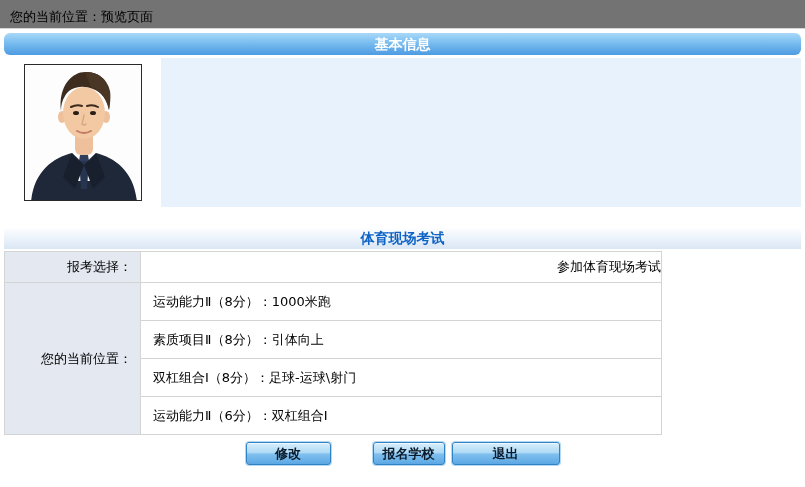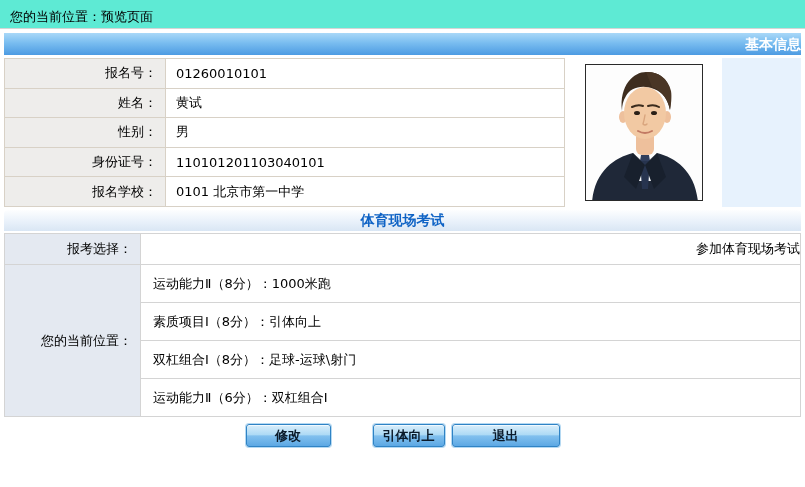--- a/index.html
+++ b/index.html
@@ -1,48 +1,48 @@
 <!DOCTYPE html>
 <html><head>
 <meta charset="utf-8">
 <style>
   * { margin:0; padding:0; box-sizing:border-box; }
   html,body { width:805px; height:487px; background:#fff; font-family:"DejaVu Sans","Liberation Sans",sans-serif; }
   .page { width:805px; height:487px; background:#fff; overflow:hidden; }
 
   
   .crumb { height:29px; padding:8px 0 0 10px; font-size:13px; color:#000;
-           border-bottom:1px solid #d5d5d5; background:#5eead4; }
+           border-bottom:1px solid #d5d5d5; background:#737373; }
 
   .content { padding:0 4px; }
 
   
-  .hdr1 { margin-top:4px; height:22px; line-height:22px; text-align:right;
-          font-size:14px; font-weight:bold; color:#fff; border-radius:0;
+  .hdr1 { margin-top:4px; height:22px; line-height:22px; text-align:center;
+          font-size:14px; font-weight:bold; color:#fff; border-radius:6px;
           background:linear-gradient(#a9d8f8, #79bdf0 45%, #4d9be2 100%); }
 
   
   .s1body { display:flex; margin-top:3px; height:149px; }
   .t1 { border-collapse:collapse; width:561px; table-layout:fixed; }
   .t1 td { border:1px solid #d8d1c6; height:28px; font-size:13px; color:#000; }
   .t1 .lbl { width:161px; background:#eeedeb; text-align:right; padding-right:8px; }
   .t1 .val { background:#fff; padding-left:10px; }
   .photo-cell { width:157px; background:#fff; display:flex; align-items:center; justify-content:center; }
   .photo { width:118px; height:137px; border:1px solid #2a2a2a; background:#fff; overflow:hidden; }
   .photo svg { display:block; }
   .bluefill { flex:1; background:#e7f2fd; }
 
   
-  .hdr2 { margin-top:3px; height:21px; line-height:21px; text-align:center;
+  .hdr2 { margin-top:21px; height:21px; line-height:21px; text-align:center;
           font-size:14px; font-weight:bold; color:#0f63c5;
           border-radius:4px 4px 0 0;
           background:linear-gradient(#fdfeff, #e9f1fa 55%, #d9e6f4 100%); }
 
   
-  .t2 { border-collapse:collapse; width:797px; table-layout:fixed; margin-top:2px; }
+  .t2 { border-collapse:collapse; width:658px; table-layout:fixed; margin-top:2px; }
   .t2 td { border:1px solid #d4d4d4; font-size:13px; color:#000; }
   .t2 .lbl { width:136px; background:#e4e9f1; text-align:right; padding-right:8px; }
   .t2 .val { background:#fff; padding-left:12px; }
   .row-choice td { height:31px;text-align:right; }
   .row-item td { height:38px; }
 
   
   .notice { margin-top:16px; text-align:center; font-size:13px; font-weight:bold;
             color:#ff0000; letter-spacing:.2px; }
   .btnrow { margin-top:7px; display:flex; justify-content:center; align-items:center; }
@@ -62,44 +62,20 @@
 
   <div class="crumb">
     <span>您的当前位置：预览页面</span>
   </div>
 
   <div class="content">
 
     <div class="hdr1">基本信息</div>
 
     <div class="s1body">
-      <table class="t1">
-        <tbody>
-            <tr>
-          <td class="lbl">报名号：</td>
-          <td class="val">01260010101</td>
-        </tr>
-        <tr>
-          <td class="lbl">姓名：</td>
-          <td class="val">黄试</td>
-        </tr>
-        <tr>
-          <td class="lbl">性别：</td>
-          <td class="val">男</td>
-        </tr>
-        <tr>
-          <td class="lbl">身份证号：</td>
-          <td class="val">110101201103040101</td>
-        </tr>
-        <tr>
-          <td class="lbl">报名学校：</td>
-          <td class="val">0101 北京市第一中学</td>
-        </tr>
-      </tbody>
-        </table>
 
       <div class="photo-cell">
         <div class="photo">
           <svg width="118" height="137" viewBox="0 0 118 137" xmlns="http://www.w3.org/2000/svg">
             <rect x="0" y="0" width="118" height="137" fill="#fdfdfd"></rect>
 
             <rect x="50" y="66" width="18" height="24" rx="6" fill="#eec09c"></rect>
 
             <path d="M6,137 C9,106 28,93 47,88 L59,99 L71,88 C90,93 109,106 112,137 Z" fill="#1f2838"></path>
 
@@ -140,32 +116,32 @@
       <tbody>
           <tr class="row-choice">
         <td class="lbl">报考选择：</td>
         <td class="val">参加体育现场考试</td>
       </tr>
       <tr class="row-item">
         <td class="lbl" rowspan="4">您的当前位置：</td>
         <td class="val">运动能力Ⅱ（8分）：1000米跑</td>
       </tr>
       <tr class="row-item">
-        <td class="val">素质项目Ⅰ（8分）：引体向上</td>
+        <td class="val">素质项目Ⅱ（8分）：引体向上</td>
       </tr>
       <tr class="row-item">
         <td class="val">双杠组合Ⅰ（8分）：足球-运球\射门</td>
       </tr>
       <tr class="row-item">
         <td class="val">运动能力Ⅱ（6分）：双杠组合Ⅰ</td>
       </tr>
     </tbody>
       </table>
 
 
     <div class="btnrow">
       <button class="btn btn-modify">修改</button>
-      <button class="btn btn-bind">引体向上</button>
+      <button class="btn btn-bind">报名学校</button>
       <button class="btn btn-exit">退出</button>
     </div>
 
   </div>
 </div>
 
 </body></html>

